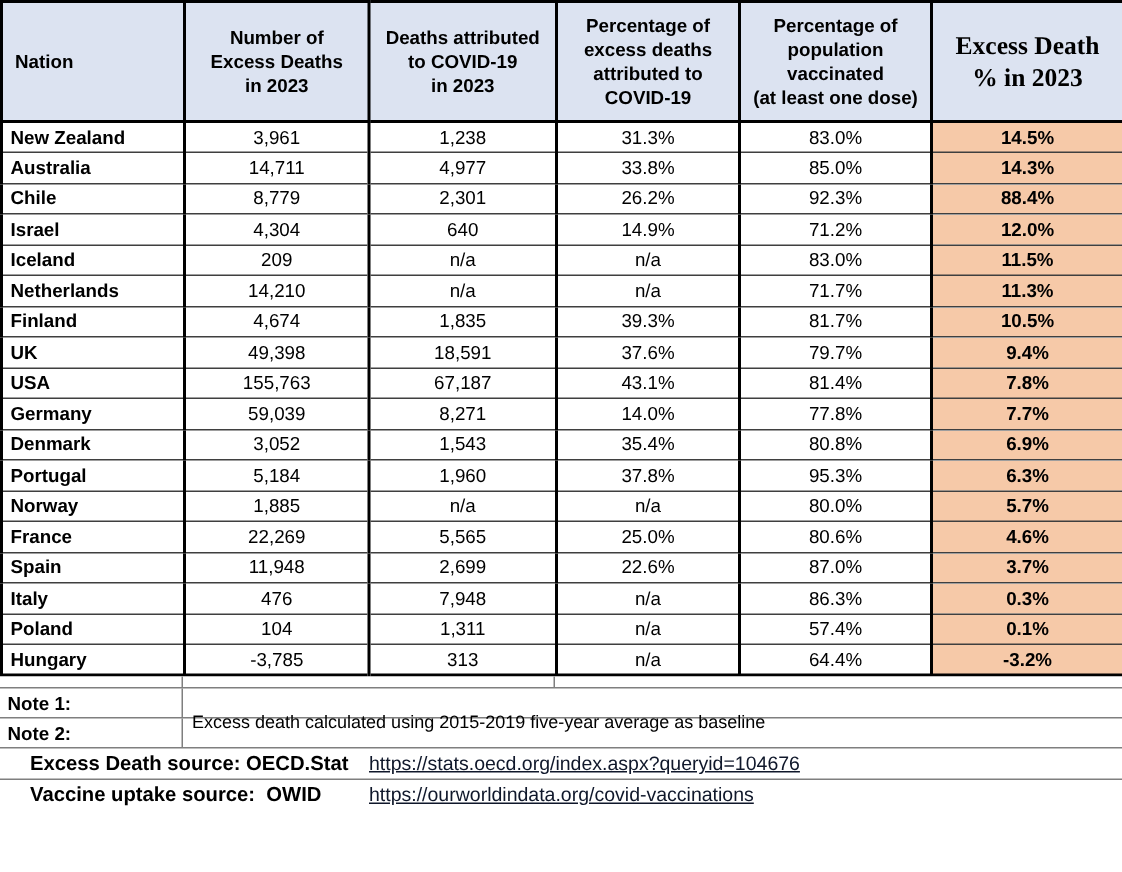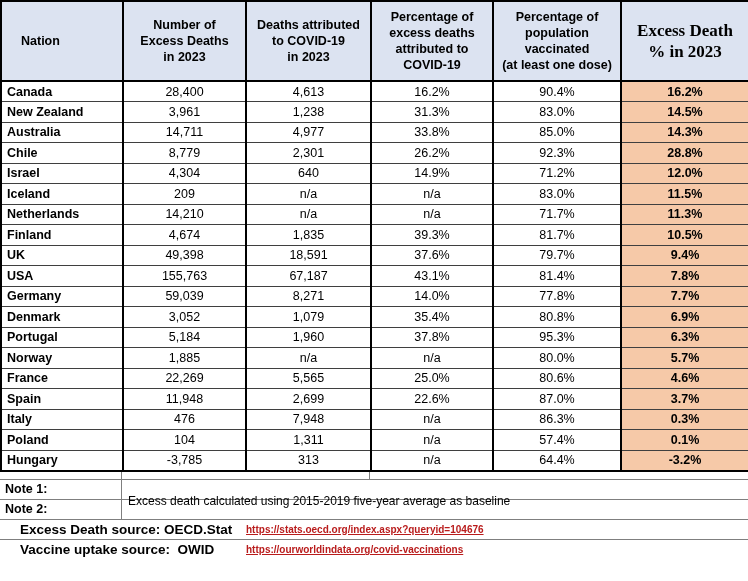--- a/index.html
+++ b/index.html
@@ -23,21 +23,21 @@
     border: 2px solid #000;
     font-weight: bold;
     font-size: 12.5px;
     line-height: 1.28;
     text-align: center;
     vertical-align: middle;
     white-space: pre-line;
     height: 80px;
     padding: 2px 2px;
   }
-  table.main th.nation-hdr { text-align: left; padding-left: 19px; }
+  table.main th.nation-hdr { text-align: left; padding-left: 8px; }
   table.main th.big-hdr { font-size: 17px; line-height: 1.25; font-family: Liberation Serif, serif; }
   table.main td {
     border-left: 2px solid #000;
     border-right: 2px solid #000;
     border-top: 1px solid #3f3f3f;
     font-size: 12.5px;
     height: 20.5px;
     text-align: center;
     vertical-align: middle;
     padding: 0 2px;
@@ -86,25 +86,24 @@
     border-top: 1px solid #7f7f7f;
   }
   .source-row .source-label {
     width: 246px;
     font-weight: bold;
     font-size: 13.5px;
     padding-left: 20px;
     white-space: pre;
   }
   .source-row a.source-link {
-    font-size: 10px;
-    color: #b91c1c;
+    font-size: 13px;
+    color: #0f172a;
     text-decoration: underline;
     white-space: pre;
-    font-weight: bold;
   }
 </style>
 </head>
 <body>
 
 <div class="sheet">
 
   <table class="main">
     <colgroup>
       <col style="width:122px">
@@ -129,28 +128,20 @@
 COVID-19</th>
         <th>Percentage of
 population
 vaccinated
 (at least one dose)</th>
         <th class="big-hdr">Excess Death
 % in 2023</th>
       </tr>
     </thead>
     <tbody>
-    <tr>
-      <td class="nation">Canada</td>
-      <td>28,400</td>
-      <td>4,613</td>
-      <td>16.2%</td>
-      <td>90.4%</td>
-      <td class="highlight">16.2%</td>
-    </tr>
 
     <tr>
       <td class="nation">New Zealand</td>
       <td>3,961</td>
       <td>1,238</td>
       <td>31.3%</td>
       <td>83.0%</td>
       <td class="highlight">14.5%</td>
     </tr>
 
@@ -162,21 +153,21 @@
       <td>85.0%</td>
       <td class="highlight">14.3%</td>
     </tr>
 
     <tr>
       <td class="nation">Chile</td>
       <td>8,779</td>
       <td>2,301</td>
       <td>26.2%</td>
       <td>92.3%</td>
-      <td class="highlight">28.8%</td>
+      <td class="highlight">88.4%</td>
     </tr>
 
     <tr>
       <td class="nation">Israel</td>
       <td>4,304</td>
       <td>640</td>
       <td>14.9%</td>
       <td>71.2%</td>
       <td class="highlight">12.0%</td>
     </tr>
@@ -231,21 +222,21 @@
       <td>59,039</td>
       <td>8,271</td>
       <td>14.0%</td>
       <td>77.8%</td>
       <td class="highlight">7.7%</td>
     </tr>
 
     <tr>
       <td class="nation">Denmark</td>
       <td>3,052</td>
-      <td>1,079</td>
+      <td>1,543</td>
       <td>35.4%</td>
       <td>80.8%</td>
       <td class="highlight">6.9%</td>
     </tr>
 
     <tr>
       <td class="nation">Portugal</td>
       <td>5,184</td>
       <td>1,960</td>
       <td>37.8%</td>

